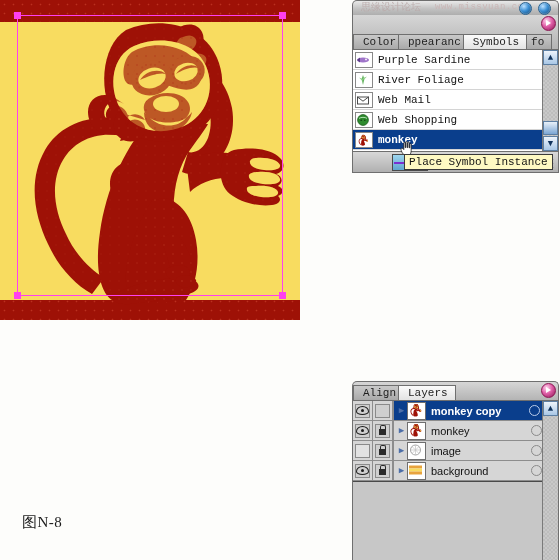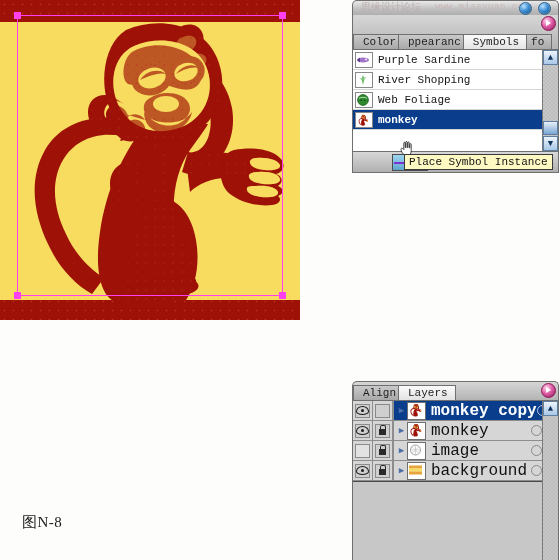--- a/index.html
+++ b/index.html
@@ -176,21 +176,21 @@
   }
   .lay-main.sel{background:#0a3e8c;}
   .lay-arrow{
     width:11px;flex:none;color:#4d6fa8;font-size:9px;text-align:center;
   }
   .lay-thumb{
     width:17px;height:16px;flex:none;border:1px solid #6f6f6f;background:#fff;
     margin-right:5px;position:relative;overflow:hidden;
   }
   .lay-name{
-    font-size:16px;color:#111;font-family:Liberation Mono, monospace;
+    font-size:11px;color:#111;font-family:Liberation Sans, sans-serif;
     white-space:nowrap;flex:1;
   }
   .target-circle{
     width:9px;height:9px;border-radius:50%;border:1.4px solid #8a8a8a;
     flex:none;margin-right:4px;
   }
   .lay-row.selected .target-circle{border-color:#b9cbe8;}
   .sel-swatch{
     width:9px;height:9px;background:#ff63e6;border:1px solid #fff;flex:none;margin-right:3px;
   }
@@ -381,36 +381,46 @@
 
       <div class="sym-row">
         <span class="sym-thumb">
           <svg width="14" height="12" viewBox="0 0 14 12">
             <rect width="14" height="12" fill="#fff"></rect>
             <path d="M7 1 L8.4 5 L7 11 L5.6 5 Z" fill="#63b35d"></path>
             <path d="M7 4 L11 2.5 L7.6 6 Z" fill="#8fd089"></path>
             <path d="M7 5 L3 3.5 L6.4 7 Z" fill="#8fd089"></path>
           </svg>
         </span>
-        <span class="sym-name">River Shopping</span>
-      </div>
-
+        <span class="sym-name">River Foliage</span>
+      </div>
+
+      <div class="sym-row">
+        <span class="sym-thumb">
+          <svg width="14" height="12" viewBox="0 0 14 12">
+            <rect width="14" height="12" fill="#fff"></rect>
+            <rect x="1.5" y="3" width="11" height="7" fill="#fff" stroke="#3a3a3a" stroke-width="0.9"></rect>
+            <path d="M1.5 3 L7 7.2 L12.5 3" fill="none" stroke="#3a3a3a" stroke-width="0.9"></path>
+          </svg>
+        </span>
+        <span class="sym-name">Web Mail</span>
+      </div>
 
       <div class="sym-row">
         <span class="sym-thumb">
           <svg width="14" height="12" viewBox="0 0 14 12">
             <rect width="14" height="12" fill="#fff"></rect>
             <circle cx="7" cy="6" r="5.4" fill="#2d8a2d"></circle>
             <circle cx="7" cy="6" r="5.4" fill="none" stroke="#1d5e1d" stroke-width="0.8"></circle>
             <path d="M3 4.4 C5 3 9 3 11 4.4" fill="none" stroke="#bfe8bf" stroke-width="0.9"></path>
             <circle cx="5.2" cy="6.2" r="0.8" fill="#0f3d0f"></circle>
             <circle cx="8.8" cy="6.2" r="0.8" fill="#0f3d0f"></circle>
           </svg>
         </span>
-        <span class="sym-name">Web Foliage</span>
+        <span class="sym-name">Web Shopping</span>
       </div>
 
       <div class="sym-row selected">
         <span class="sym-thumb">
           <svg width="14" height="12" viewBox="0 0 300 320" preserveAspectRatio="xMidYMid meet">
             <rect width="300" height="320" fill="#ffffff"></rect>
             <g fill="#9e1106" transform="scale(1)">
                 <use href="#monkeyshape"></use>
               </g>
           </svg>

